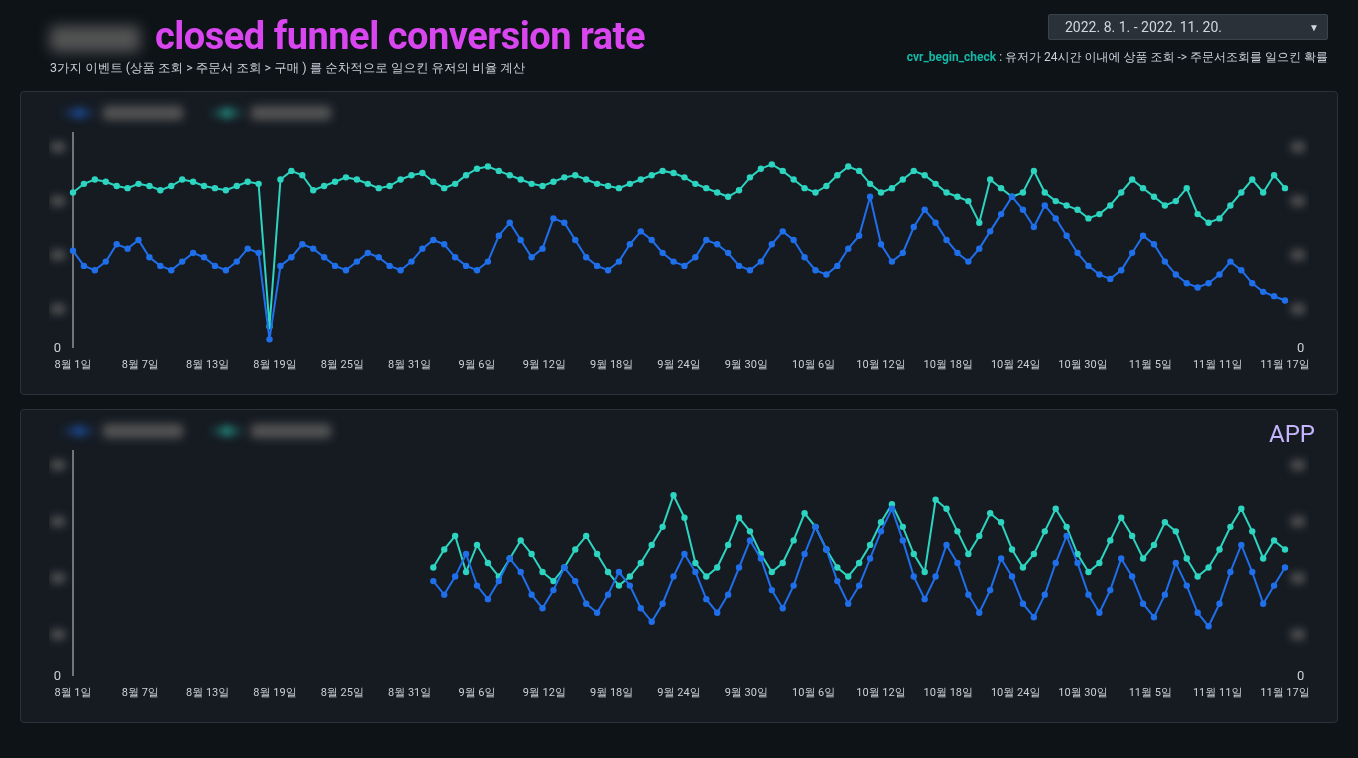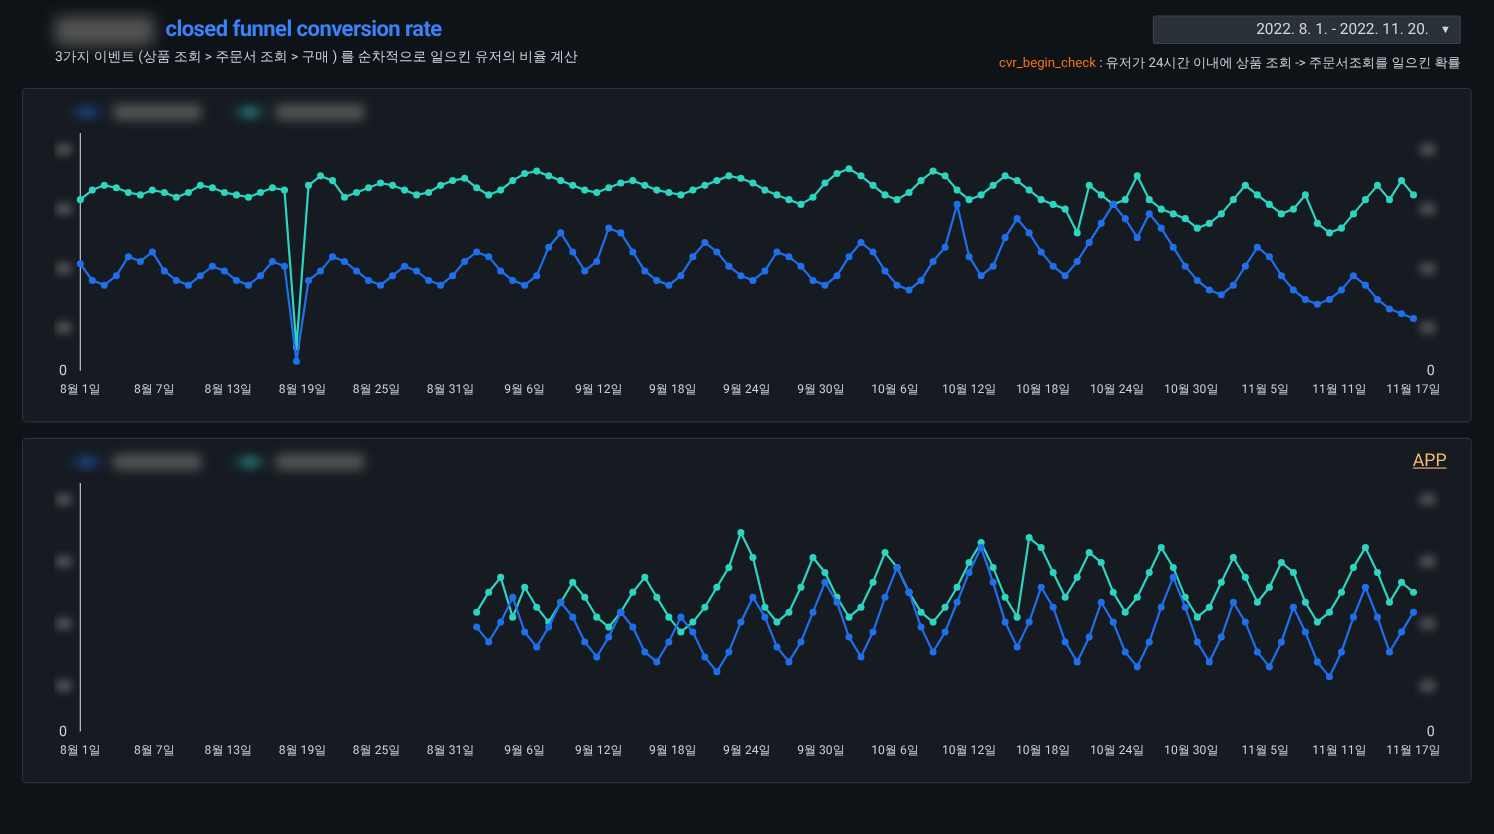--- a/index.html
+++ b/index.html
@@ -13,23 +13,23 @@
     padding: 10px 10px 0 10px;
   }
   .header {
     display: flex;
     justify-content: space-between;
     align-items: flex-start;
     padding: 4px 20px 8px 40px;
   }
   .title-block { }
   .title {
-    font-size: 20px;
+    font-size: 38px;
     font-weight: 700;
-    color: #3b82f6;
+    color: #d946ef;
     letter-spacing: -0.5px;
   }
   .title .blur {
     filter: blur(7px);
     display: inline-block;
     width: 90px;
     background: #555;
     border-radius: 4px;
     height: 26px;
     vertical-align: middle;
@@ -50,50 +50,49 @@
     border: 1px solid #3a424b;
     border-radius: 2px;
     padding: 4px 28px 4px 16px;
     color: #d0d7de;
     font-size: 14px;
     display: inline-flex;
     align-items: center;
     cursor: pointer;
     position: relative;
     width: 280px;
-    justify-content: flex-end;
+    justify-content: flex-start;
   }
   .date-picker .caret {
     position: absolute;
     right: 8px;
     font-size: 10px;
   }
   .legend-desc {
     margin-top: 8px;
     line-height: 1.5;
   }
-  .legend-desc .k1 { color: #f97316; font-weight: 400; }
+  .legend-desc .k1 { color: #14b8a6; font-weight: 700; }
   .legend-desc .k2 { color: #2dd4bf; font-weight: 700; }
 
   .panel {
     background: #161b22;
     border: 1px solid #2a3138;
     border-radius: 4px;
     margin: 6px 10px 14px 10px;
     padding: 10px 28px 18px 28px;
     position: relative;
   }
   .panel .panel-label {
     position: absolute;
     top: 10px;
     right: 22px;
-    font-size: 16px;
-    color: #fdba74;
+    font-size: 24px;
+    color: #c4b5fd;
     font-weight: 400;
-    text-decoration: underline;
   }
   .panel .legend-row {
     display: flex;
     gap: 30px;
     padding: 4px 16px 6px 16px;
     align-items: center;
   }
   .legend-item {
     display: flex;
     align-items: center;

